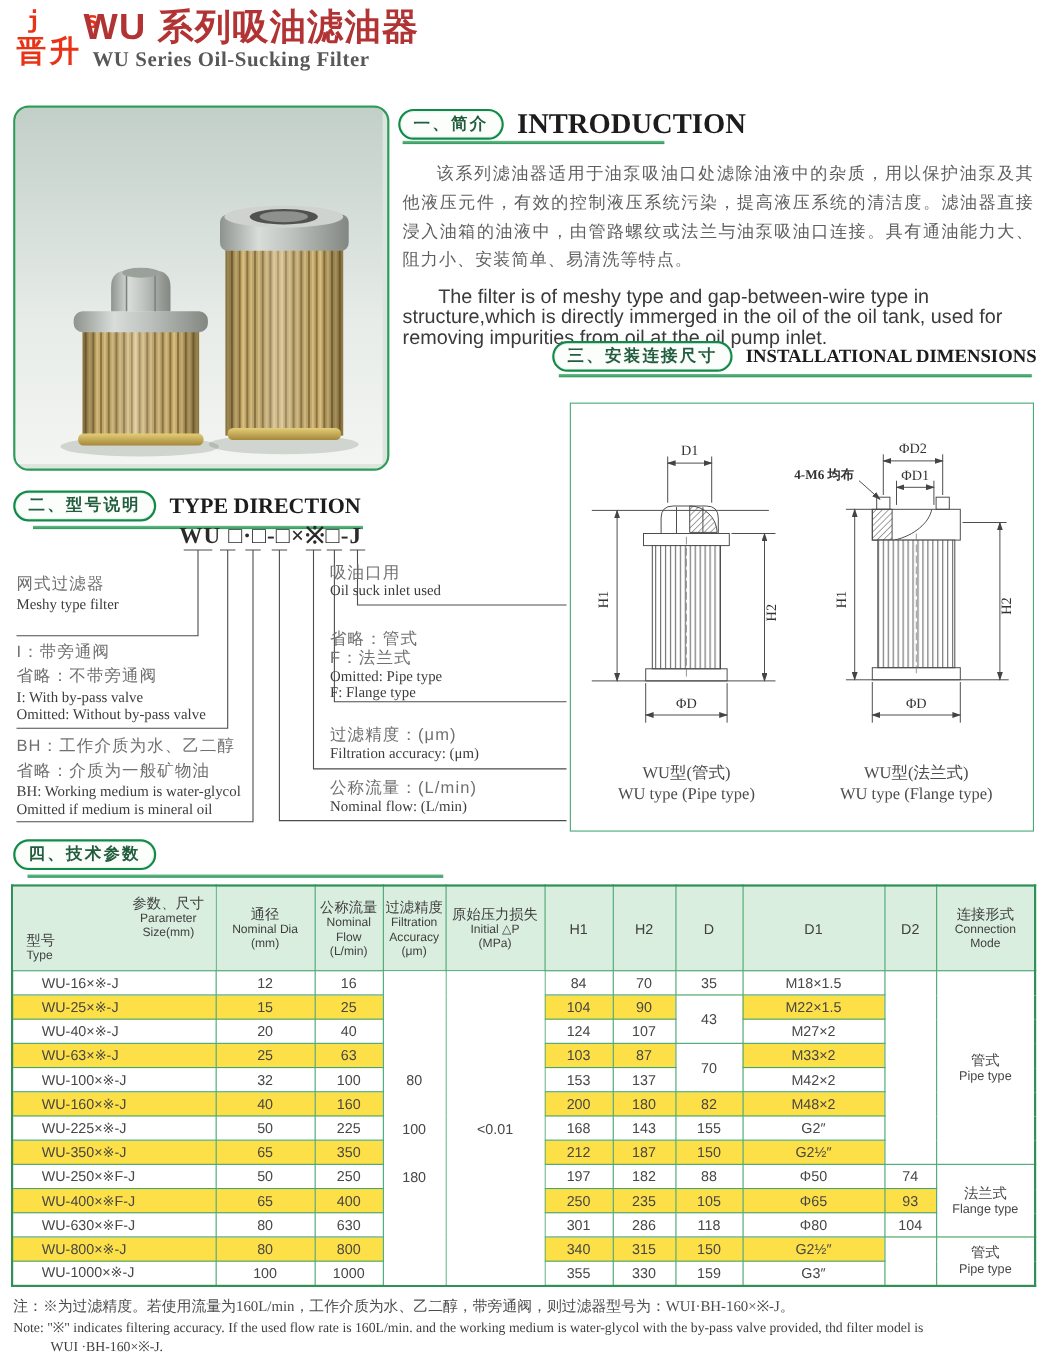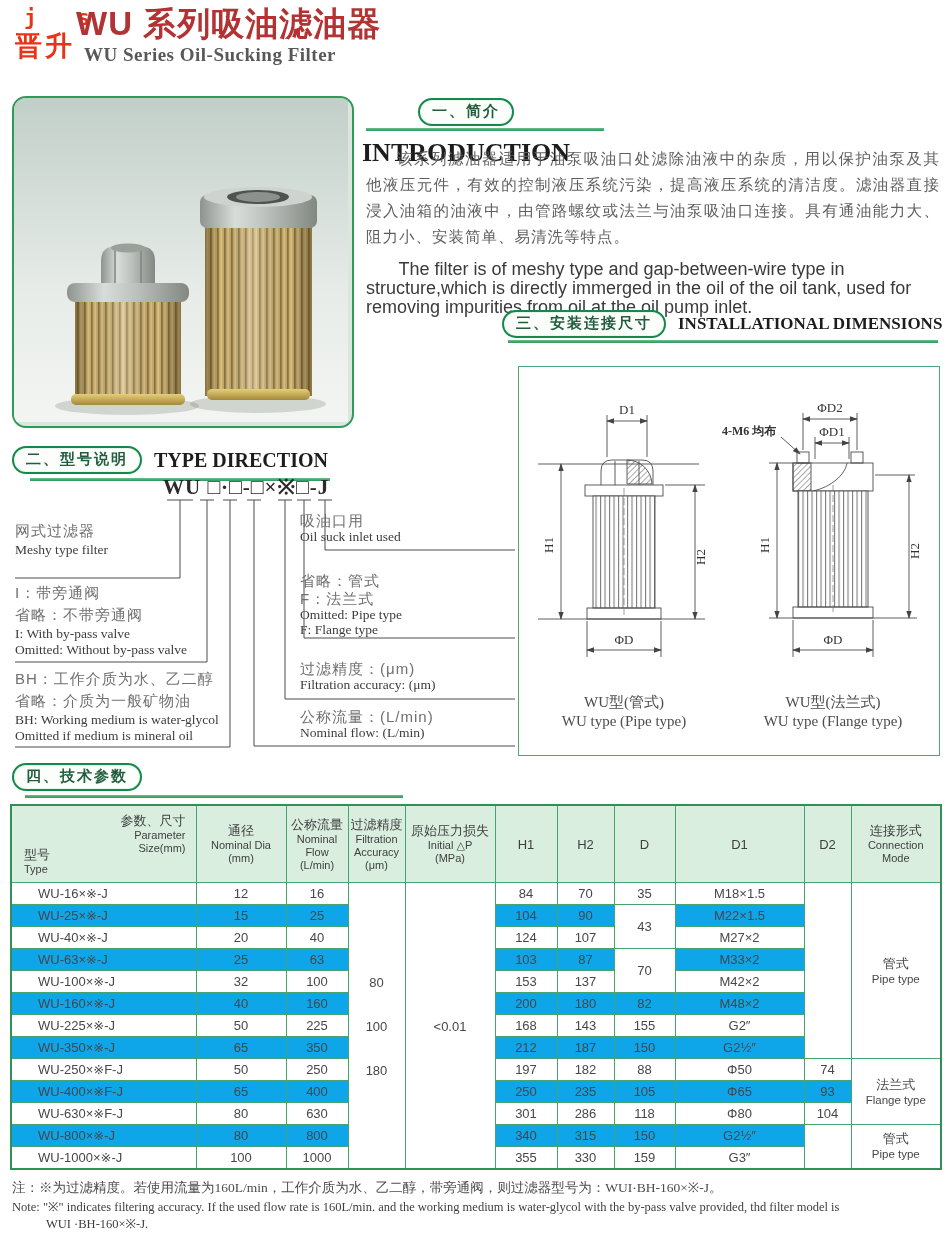--- a/index.html
+++ b/index.html
@@ -46,26 +46,26 @@
 
   
   .spec{left:10px;top:804px;width:930px;border-collapse:collapse;table-layout:fixed;}
   .spec td{border:1px solid #44a571;text-align:center;vertical-align:middle;
            font-size:13px;color:#474747;padding:0;}
   .spec{border:2px solid #2f9158;}
   .spec thead td{background:#d9eedf;color:#3f3f3f;height:76px;}
   .spec thead .cn{font-size:13px;line-height:16px;}
   .spec thead .en{font-size:11px;line-height:13px;}
   .spec tbody tr{height:22px;background:#ffffff;}
-  .spec tbody tr.alt{background:#0ea5e9;}
+  .spec tbody tr.alt{background:#fde047;}
   .spec .tname{text-align:left;padding-left:26px;}
   .spec .merged{background:#ffffff;}
   .diag{position:relative;background:
         linear-gradient(to bottom right,transparent calc(50% - 1px),#44a571 calc(50% - 1px),#44a571 calc(50% + 1px),transparent calc(50% + 1px)),#d9eedf;}
-  .diag-param{position:absolute;top:7px;right:10px;text-align:right;}
+  .diag-param{position:absolute;top:7px;right:10px;}
   .diag-type{position:absolute;bottom:6px;left:12px;text-align:left;}
   .relcell{position:relative;}
   .fv{position:absolute;left:0;right:0;text-align:center;transform:translateY(-50%);}
   .conn .cn{font-size:13px;line-height:16px;} .conn .en{font-size:11.5px;line-height:14px;}
 
   
   .note-cn{left:12px;top:1178px;width:932px;color:#4c4c4c;font-size:13.5px;
            font-family:"Liberation Serif","DejaVu Serif",serif;}
   .note-en1{left:12px;top:1198px;width:932px;color:#3e3e3e;font-size:12.5px;
             font-family:"Liberation Serif","DejaVu Serif",serif;}
@@ -135,21 +135,21 @@
         <rect x="191" y="126" width="107" height="172" fill="url(#shade)"></rect>
         <rect x="193" y="291" width="103" height="11" rx="5" fill="url(#gold)"></rect>
         <rect x="186" y="97" width="117" height="33" rx="7" fill="url(#metal)"></rect>
         <ellipse cx="244" cy="99" rx="54" ry="10" fill="#cfd3cf"></ellipse>
         <ellipse cx="244" cy="99" rx="31" ry="7" fill="#4f524f"></ellipse>
         <ellipse cx="244" cy="99" rx="22" ry="5" fill="#8d918d"></ellipse>
       </g>
     </svg>
   </div>
 
-  <div class="abs sec-head" style="left:362px;top:98px;flex-direction:column;">
+  <div class="abs sec-head" style="left:362px;top:98px;">
     <span class="pill">一、简介</span>
     <span class="sec-en" style="font-size:26px;">INTRODUCTION</span>
   </div>
   <div class="sec-underline" style="left:366px;top:128px;width:238px;"></div>
 
   <div class="abs intro-cn">该系列滤油器适用于油泵吸油口处滤除油液中的杂质，用以保护油泵及其他液压元件，有效的控制液压系统污染，提高液压系统的清洁度。滤油器直接浸入油箱的油液中，由管路螺纹或法兰与油泵吸油口连接。具有通油能力大、阻力小、安装简单、易清洗等特点。</div>
   <div class="abs intro-en">The filter is of meshy type and gap-between-wire type in structure,which is directly immerged in the oil of the oil tank, used for removing impurities from oil at the oil pump inlet.</div>
 
   <div class="abs sec-head" style="left:502px;top:310px;">
     <span class="pill">三、安装连接尺寸</span>

